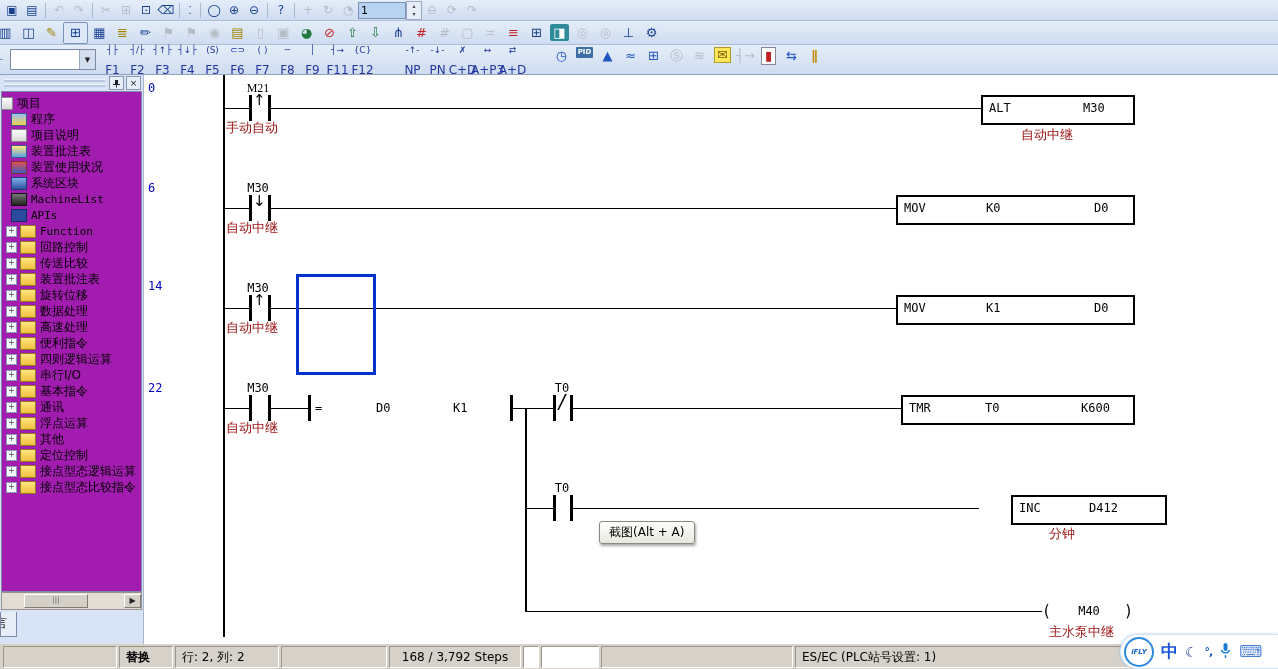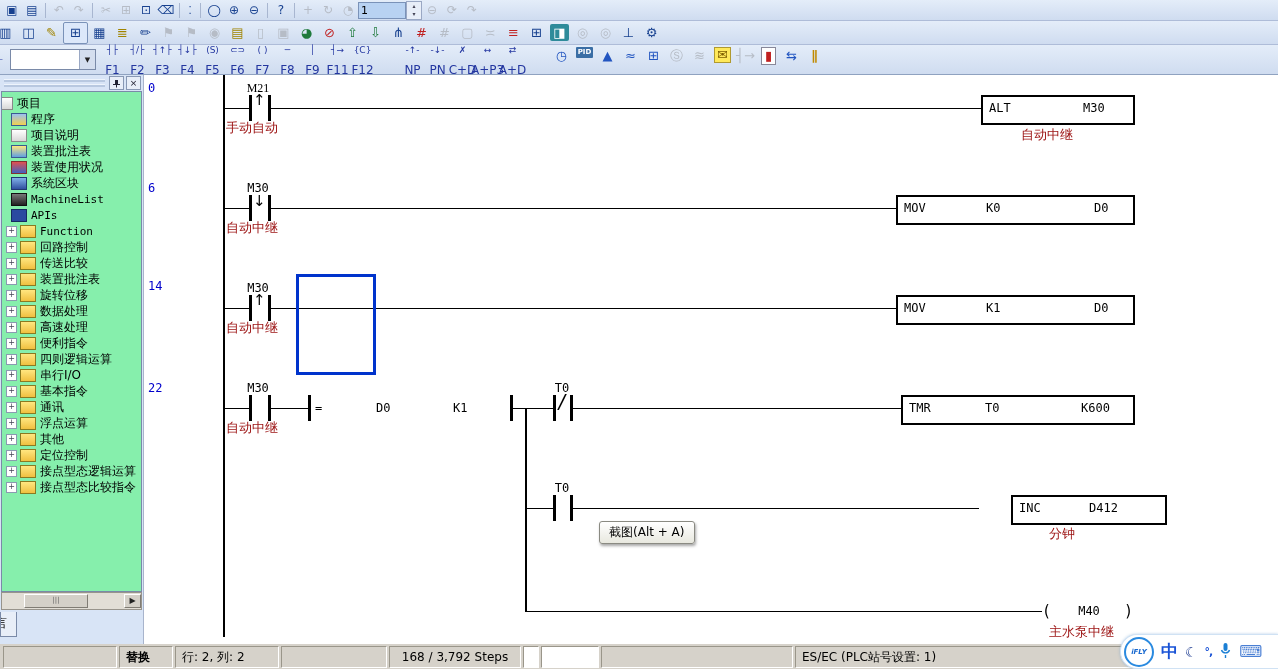--- a/index.html
+++ b/index.html
@@ -44,21 +44,21 @@
   .fb.gold .g{color:#c08a00;font-weight:bold;}
   .frag{color:#2336a0;font-size:10px;margin-left:-3px;width:8px;overflow:hidden;}
   
   .body{display:flex;height:569px;background:#d8e4f6;}
   .sidebar{width:143px;flex:0 0 143px;display:flex;flex-direction:column;background:#d8e4f6;}
   .side-title{height:16px;display:flex;align-items:center;padding:0 2px;gap:2px;}
   .gripwrap{flex:1;display:flex;flex-direction:column;gap:2px;padding:0 2px;}
   .grip{height:2px;background:#b8c8e0;border-top:1px solid #eef4fc;}
   .tbtn{width:13px;height:12px;border:1px solid #8898b4;background:#e8eef8;display:flex;
       align-items:center;justify-content:center;font-size:9px;line-height:9px;color:#223;}
-  .tree{flex:1;background:#86efac;border:1px solid #7a8aa8;margin:0 1px;overflow:hidden;
+  .tree{flex:1;background:#a21caf;border:1px solid #7a8aa8;margin:0 1px;overflow:hidden;
       padding-top:3px;font-size:12px;}
   .trow{height:16px;display:flex;align-items:center;white-space:nowrap;cursor:default;}
   .trow .plus{width:9px;height:9px;border:1px solid #8a9ab0;margin:0 3px 0 4px;font-size:8px;
       line-height:7px;text-align:center;color:#445;background:#fff;flex:0 0 auto;}
   .trow.noexp .plus{visibility:hidden;width:1px;margin:0 2px 0 4px;}
   .trow.root{margin-left:-5px;}
   .trow.mono .tl{font-family:"DejaVu Sans Mono",monospace;font-size:11px;}
   .ti{width:14px;height:11px;margin-right:4px;flex:0 0 auto;border:1px solid #8a7a20;
       background:linear-gradient(#ffe680,#f0c040);}
   .ti[data-ic="prog"]{background:linear-gradient(#9ac0f0,#f0d050);border-color:#3a5a90;}

